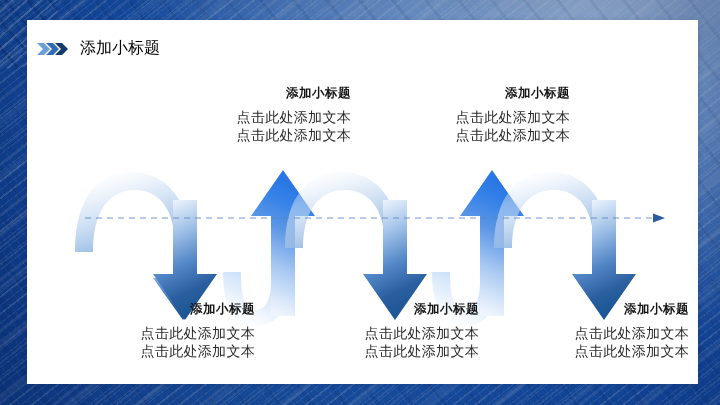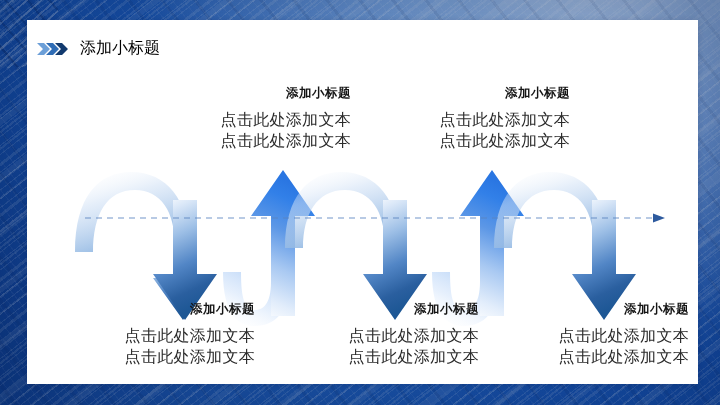--- a/index.html
+++ b/index.html
@@ -65,22 +65,22 @@
   #diagram{position:absolute;left:0;top:0;width:671px;height:364px;}
 
   
   .tblock{position:absolute;text-align:right;white-space:nowrap;}
   .tblock .h{
     font-size:12.5px;font-weight:bold;color:#141414;letter-spacing:.5px;
     font-family:"DejaVu Sans","Liberation Sans",sans-serif;
     margin-bottom:7px;
   }
   .tblock .l{
-    font-size:16px;color:#2b2b2b;line-height:1.32;letter-spacing:.3px;
-    font-family:Liberation Sans, sans-serif;
+    font-size:14px;color:#2b2b2b;line-height:1.32;letter-spacing:.3px;
+    font-family:Liberation Mono, monospace;
   }
 </style>
 </head>
 <body>
 
 <div id="bg">
   <div class="layer bgGrad"></div>
   <div class="layer bgStripes"></div>
   <div class="layer bgStripes2"></div>
   <div class="layer bgStripes3"></div>

